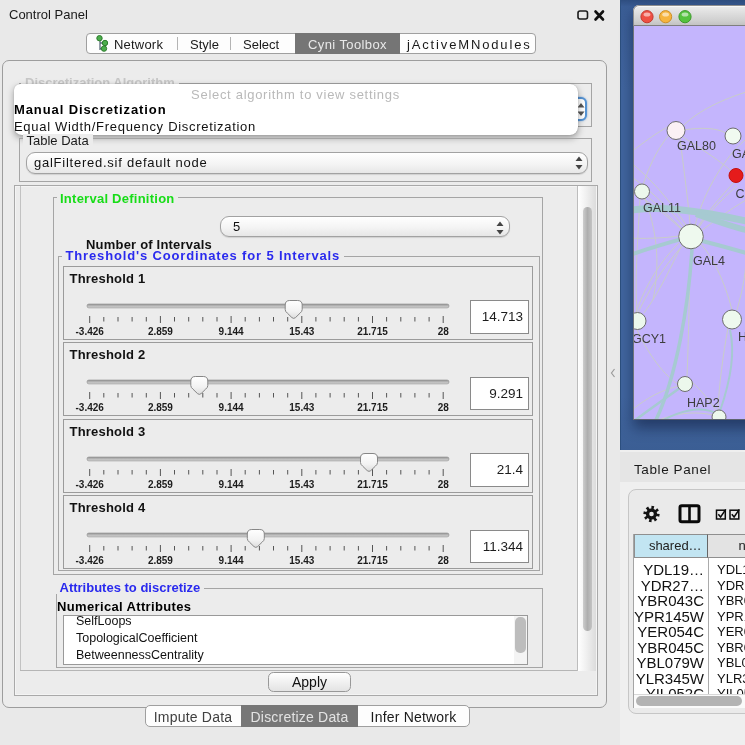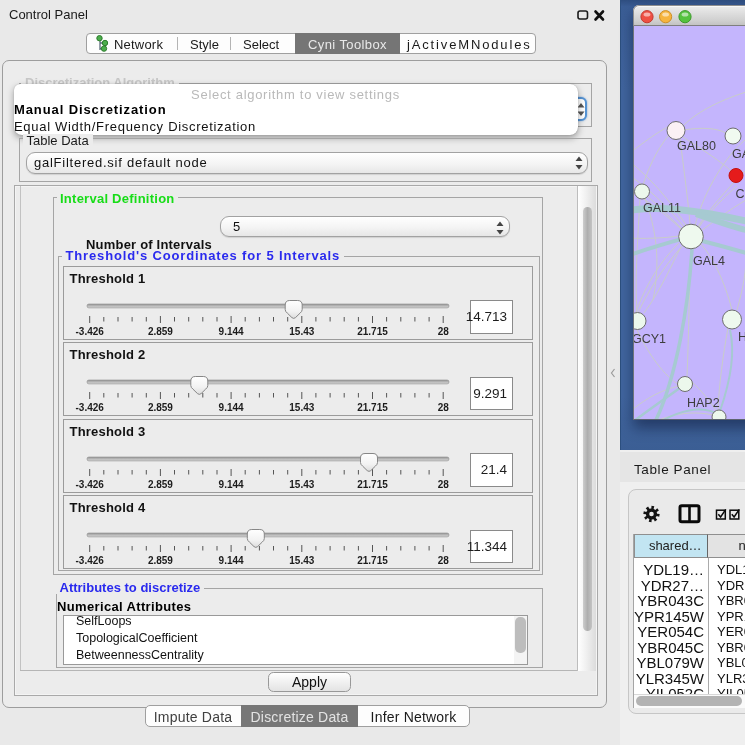--- a/index.html
+++ b/index.html
@@ -1,18 +1,18 @@
 <!DOCTYPE html>
 <html><head><meta charset="utf-8"><style>
 html,body{margin:0;padding:0;width:745px;height:745px;overflow:hidden;background:#e9e9e9;
  font-family:"Liberation Sans",sans-serif;}
 *{box-sizing:border-box;}
 .abs{position:absolute;}
 .tpanel{position:absolute;left:63px;width:470px;height:74px;border:1px solid #9b9b9b;background:#ececec;}
-.vbox{position:absolute;left:470px;width:43px;height:33.5px;background:#fff;border:1px solid #8a8a8a;
+.vbox{position:absolute;left:470px;width:59px;height:33.5px;background:#fff;border:1px solid #8a8a8a;
  font-size:13.5px;color:#1d1d1d;display:flex;align-items:center;justify-content:flex-end;padding-right:5px;}
 .gbox{position:absolute;border:1px solid #a5a5a5;}
 .glabel{position:absolute;background:#ececec;padding:0 4px;font-size:13px;font-weight:bold;line-height:13px;}
 .combo{position:absolute;border:1px solid #a2a2a2;border-radius:9px;
  background:linear-gradient(#ffffff,#f4f4f4 55%,#e7e7e7);box-shadow:0 1px 1px rgba(0,0,0,0.12);
  font-size:13px;color:#111;}
 </style></head><body>
 <svg width="0" height="0" style="position:absolute">
     <defs>
 <linearGradient id="trk" x1="0" y1="0" x2="0" y2="1">

